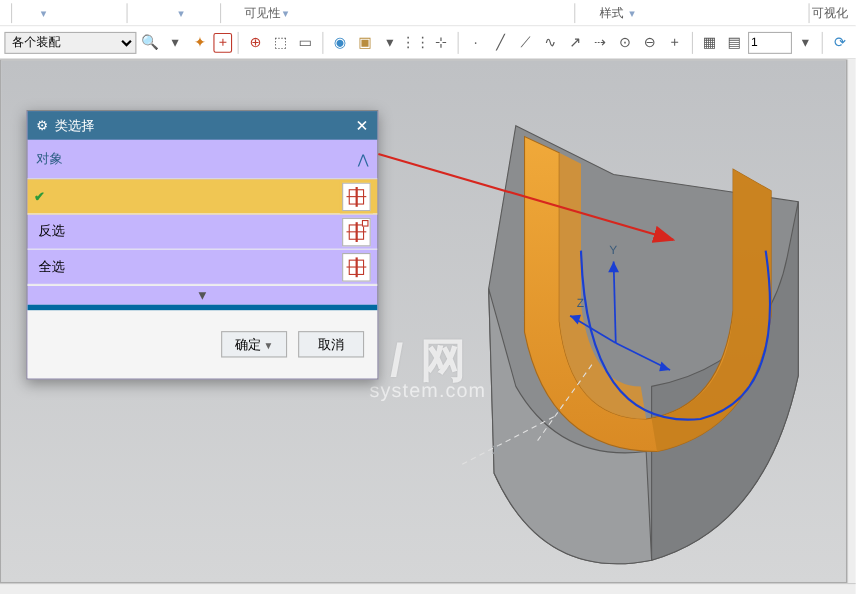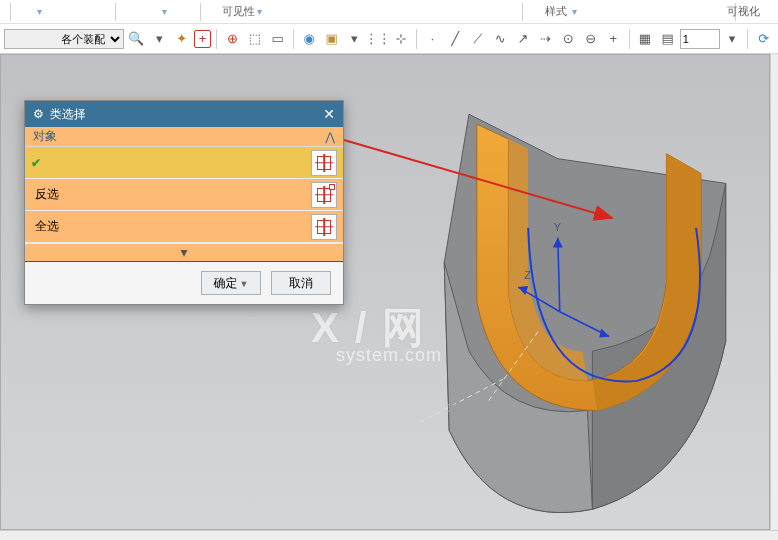--- a/index.html
+++ b/index.html
@@ -4,56 +4,56 @@
 <style>
   * { box-sizing: border-box; margin: 0; padding: 0; font-family: "Microsoft YaHei", Arial, sans-serif; }
   body { width: 778px; height: 540px; background: #fff; overflow: hidden; position: relative; }
 
   .ribbon-top {
     height: 24px; display: flex; align-items: center; font-size: 11px; color: #7a7a7a;
     border-bottom: 1px solid #e0e0e0; position: relative;
   }
   .ribbon-top .label-visibility { position:absolute; left:222px; color:#5a5a5a;font-family:Liberation Mono, monospace; }
   .ribbon-top .label-style { position:absolute; left:545px; color:#5a5a5a;font-family:Liberation Serif, serif; }
-  .ribbon-top .label-visual { position:absolute; right:18px; color:#5a5a5a; }
+  .ribbon-top .label-visual { position:absolute; right:7px; color:#5a5a5a; }
   .ribbon-top .dd-arrow { color:#8aa4c8; font-size:10px; margin-left:2px;}
   .ribbon-top .sep { position:absolute; width:1px; background:#d0d0d0; height:18px; top:3px; }
 
   .toolbar {
     height: 30px; display:flex; align-items:center; padding:0 4px;
     border-bottom:1px solid #d5d5d5; gap:2px; background:#fff; position:relative;
   }
   .assm-select {
-    width:128px; height:20px; font-size:11px; border:1px solid #b0b0b0; padding:0 2px;text-align:right;
+    width:128px; height:20px; font-size:11px; border:1px solid #b0b0b0; padding:0 2px;
   }
   .tb-btn { width:22px; height:22px; display:flex; align-items:center; justify-content:center; font-size:13px; color:#5a5a5a; border-radius:2px; }
   .tb-sep { width:1px; height:20px; background:#d0d0d0; margin:0 3px; }
   .num-input { width:40px; height:20px; font-size:11px; border:1px solid #b0b0b0; padding:0 2px; }
 
   .viewport {
     position:absolute; left:0; top:54px; right:8px; bottom:10px;
     background: linear-gradient(#bfc1c4,#d5d6d7);
     border:1px solid #aaa;
   }
   .scroll-v { position:absolute; right:0; top:54px; width:8px; bottom:10px; background:#eee; border-left:1px solid #ccc;}
   .scroll-h { position:absolute; left:0; right:0; bottom:0; height:10px; background:#eee; border-top:1px solid #ccc;}
 
   
   .dialog {
-    position:absolute; left:24px; top:100px; width:320px; background:#fdba74;
+    position:absolute; left:24px; top:100px; width:320px; background:#c4b5fd;
     box-shadow: 0 4px 12px rgba(0,0,0,0.35); border:1px solid #888; z-index:5;
   }
   .dlg-title {
     height:26px; background:#3a7397; color:#fff; display:flex; align-items:center;
     padding:0 8px; font-size:12px; justify-content:space-between;
   }
   .dlg-title .gear::before{content:"⚙"; margin-right:6px;}
   .dlg-close { cursor:pointer; font-size:14px;}
   .dlg-section-hd {
-    height:20px; display:flex; align-items:center; justify-content:space-between;
+    height:36px; display:flex; align-items:center; justify-content:space-between;
     padding:0 8px; font-size:12px; color:#2d5f85; border-bottom:1px solid #dcdcdc;
   }
   .dlg-section-hd .caret { color:#2d6aa0; font-size:12px;}
   .dlg-row {
     height:32px; display:flex; align-items:center; justify-content:space-between;
     padding:0 6px; font-size:12px; border-bottom:1px solid #eee; gap:6px;
   }
   .dlg-row .row-label { flex:1; padding-left:4px;}
   .dlg-row.selected { background:#f0c653; }
   .dlg-row.selected .row-label { color:#7a5a00; }
@@ -63,22 +63,22 @@
     background:#fff;
   }
   .icon-box.sel-border { outline:2px solid #f0c653; }
   .icon-target { width:14px;height:14px;border:1.5px solid #c0392b; position:relative;}
   .icon-target::before,.icon-target::after{content:"";position:absolute;background:#c0392b;}
   .icon-target::before{left:50%;top:-3px;bottom:-3px;width:1.5px;transform:translateX(-50%);}
   .icon-target::after{top:50%;left:-3px;right:-3px;height:1.5px;transform:translateY(-50%);}
   .icon-target .corner{position:absolute;right:-5px;top:-5px;width:6px;height:6px;border:1px solid #c0392b;background:#fff;}
   .dlg-expand { height:18px; text-align:center; color:#555; font-size:14px; border-top:1px solid #eee; cursor:pointer;}
   .dlg-footer {
-    display:flex; justify-content:flex-end; gap:10px; padding:9px 12px;
-    border-top:1px solid #0369a1; background:#f5f5f5;align-items:flex-end;
+    display:flex; justify-content:flex-end; gap:10px; padding:19px 12px;
+    border-top:5px solid #0369a1; background:#f5f5f5;align-items:flex-end;
   }
   .btn { min-width:60px; height:24px; font-size:12px; background:#eceff2; border:1px solid #b0b0b0; }
   .btn .dd{font-size:9px; margin-left:2px; color:#666;}
 
   .watermark {
     position:absolute; left:310px; top:245px; color:rgba(255,255,255,0.7);
     font-size:42px; font-weight:bold; z-index:2; letter-spacing:2px;
     text-shadow:0 0 2px rgba(0,0,0,0.1);
   }
   .watermark-sub{position:absolute;left:335px;top:290px;color:rgba(255,255,255,0.6);font-size:18px;z-index:2;letter-spacing:1px;}

